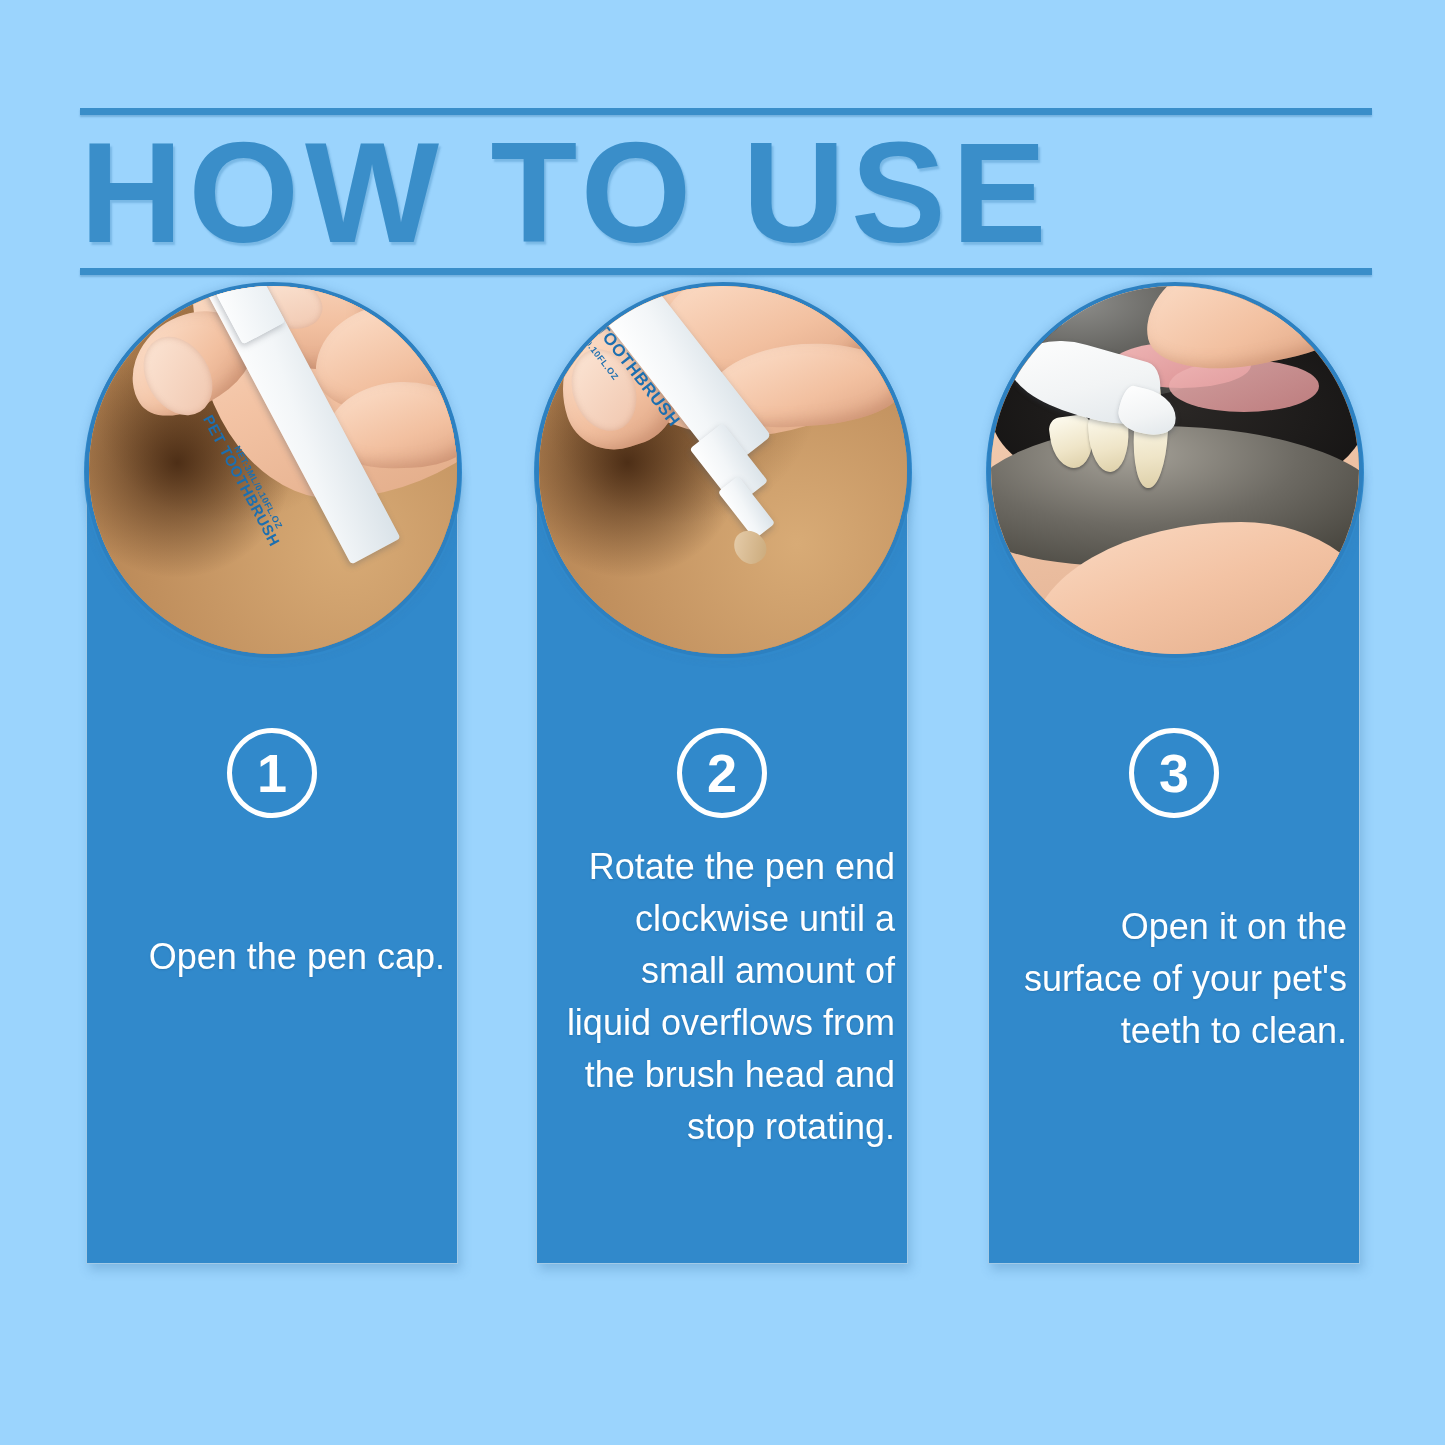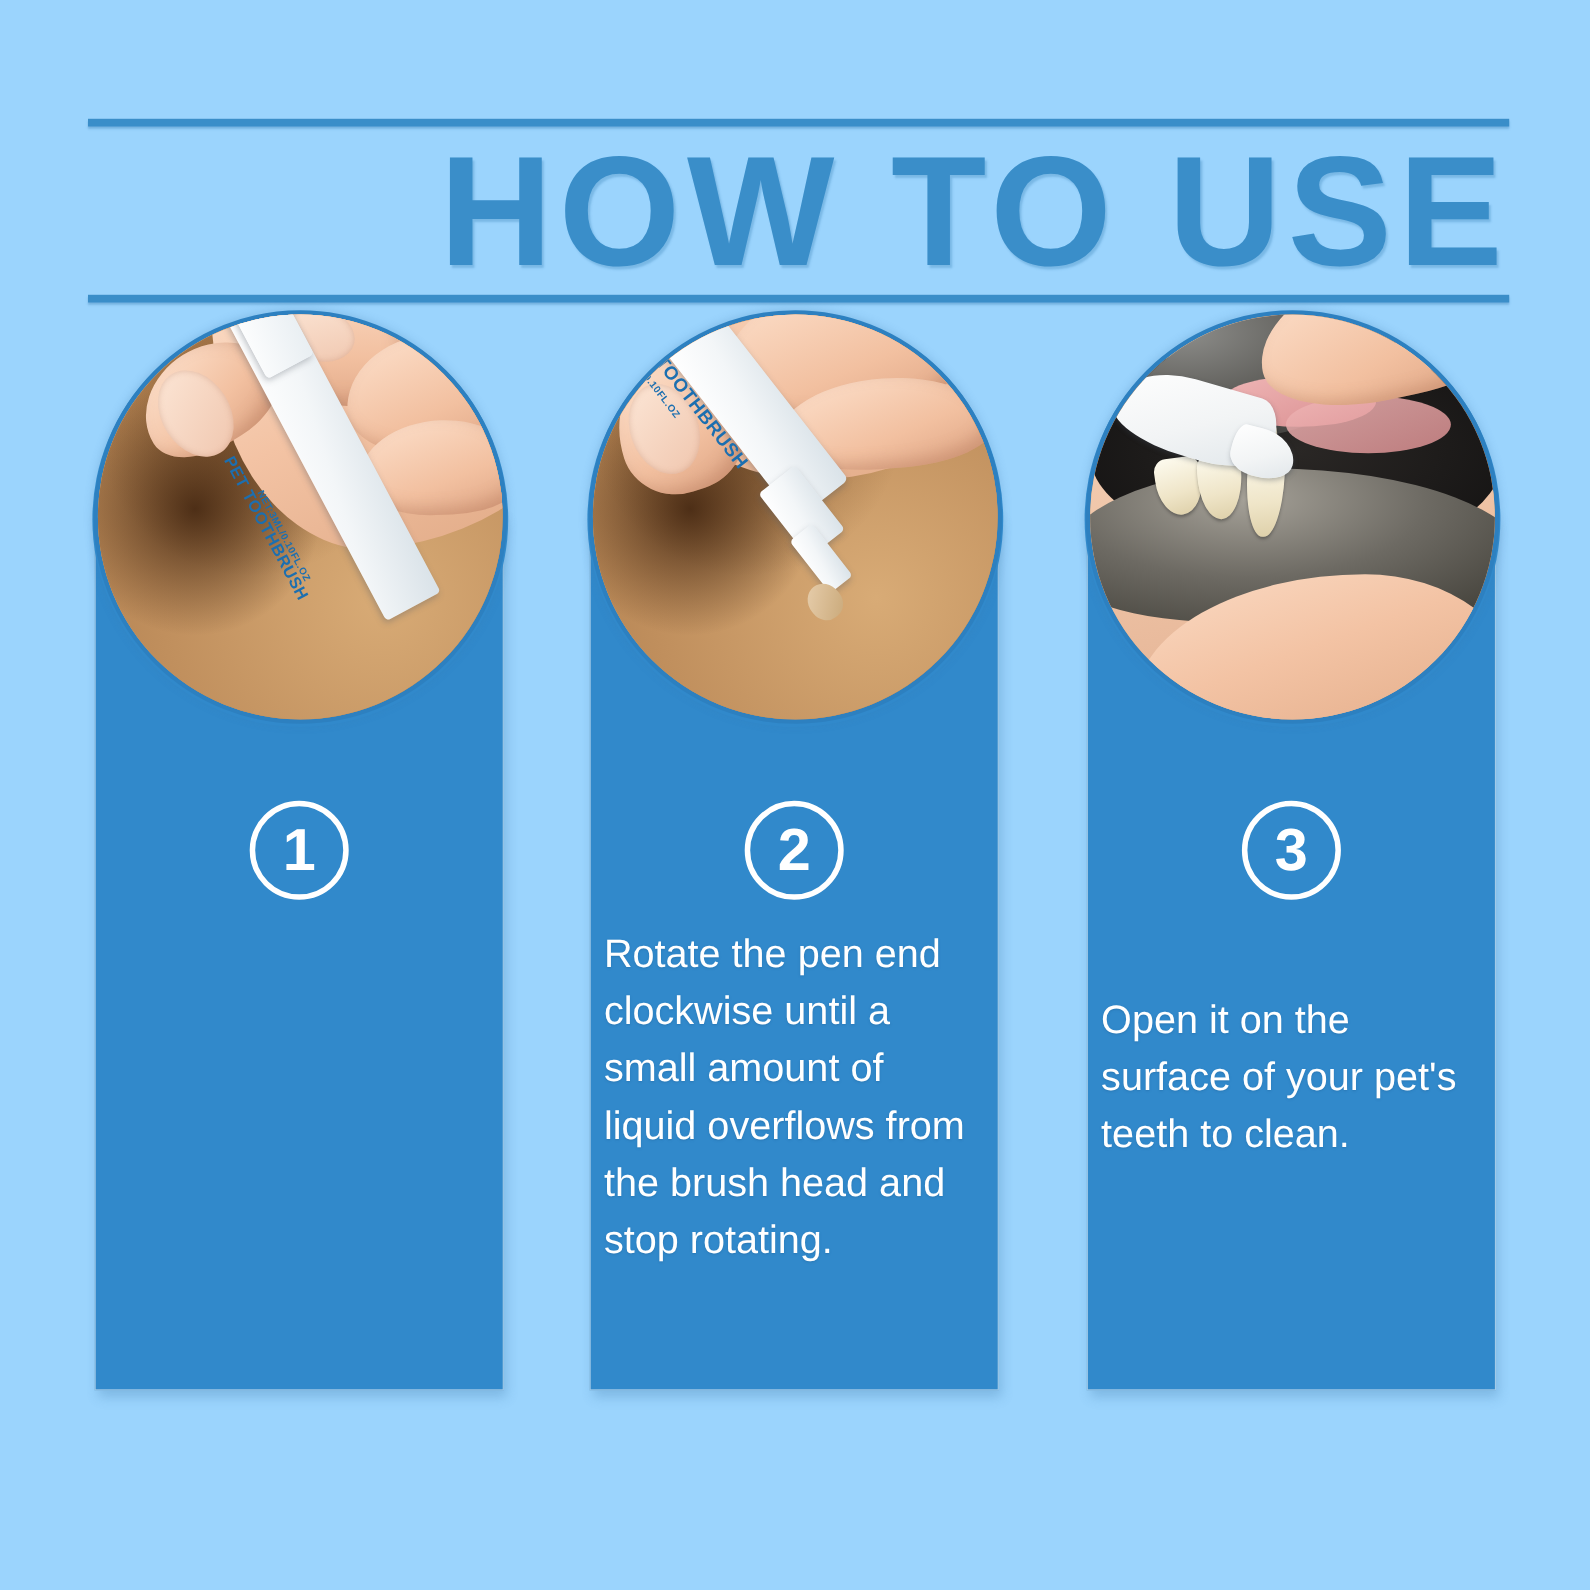--- a/index.html
+++ b/index.html
@@ -38,21 +38,21 @@
     box-shadow: 0 2px 2px rgba(40,110,165,.35);
   }
   .rule.top { top: 0px; }
   .rule.bottom { top: 160px; }
 
   .page-title {
     position: absolute;
     left: 0;
     top: 12px;
     width: 1292px;
-    text-align: right;
+    text-align: left;
     font-family: "Liberation Sans", sans-serif;
     font-weight: 700;
     font-size: 142px;
     line-height: 146px;
     letter-spacing: 6px;
     color: #3a8ec9;
     text-shadow: 2px 3px 2px rgba(42,118,175,.30);
     white-space: nowrap;
   }
 
@@ -202,21 +202,21 @@
     top: 259px;
     z-index: 6;
   }
 
   
   .caption {
     position: absolute;
     left: 12px;
     right: 12px;
     color: #ffffff;
-    text-align: left;
+    text-align: right;
     font-family: "Liberation Sans", sans-serif;
     font-weight: 400;
     font-size: 36px;
     line-height: 52px;
     text-shadow: 0 1px 2px rgba(30,90,140,.35);
   }
   .card.c1 .caption { top: 462px; }
   .card.c2 .caption { top: 372px; }
   .card.c3 .caption { top: 432px; }
 </style>
@@ -249,20 +249,21 @@
           <div class="nail" style="left:58px;top:48px;width:62px;height:84px;transform:rotate(-32deg);"></div>
 
           <div class="pen" style="left:104px;top:-26px;width:56px;height:330px;transform:rotate(-28deg);transform-origin:50% 0;border-radius:4px;"></div>
           <div class="pen" style="left:108px;top:-34px;width:48px;height:92px;transform:rotate(-28deg);transform-origin:50% 0;border-radius:4px;background:linear-gradient(100deg,#ffffff,#e8eef2);"></div>
           <div class="pen-label" style="left:126px;top:126px;font-size:15px;transform:rotate(62deg);transform-origin:0 0;">PET TOOTHBRUSH</div>
           <div class="pen-label" style="left:152px;top:158px;font-size:9px;font-weight:700;transform:rotate(62deg);transform-origin:0 0;">NET:3ML/0.10FL.OZ</div>
         </div>
       </div>
 
       <div class="badge">1</div>
+      <div class="caption">Open the pen cap.</div>
     </div>
 
     <div class="card c2">
       <div class="card-top-disc"></div>
 
       <div class="photo">
         <div class="scene">
           <div class="bg-dogfur"></div>
 
           <div class="hand" style="left:20px;top:-60px;width:360px;height:210px;border-radius:0 0 50% 50%/0 0 65% 80%;"></div>

